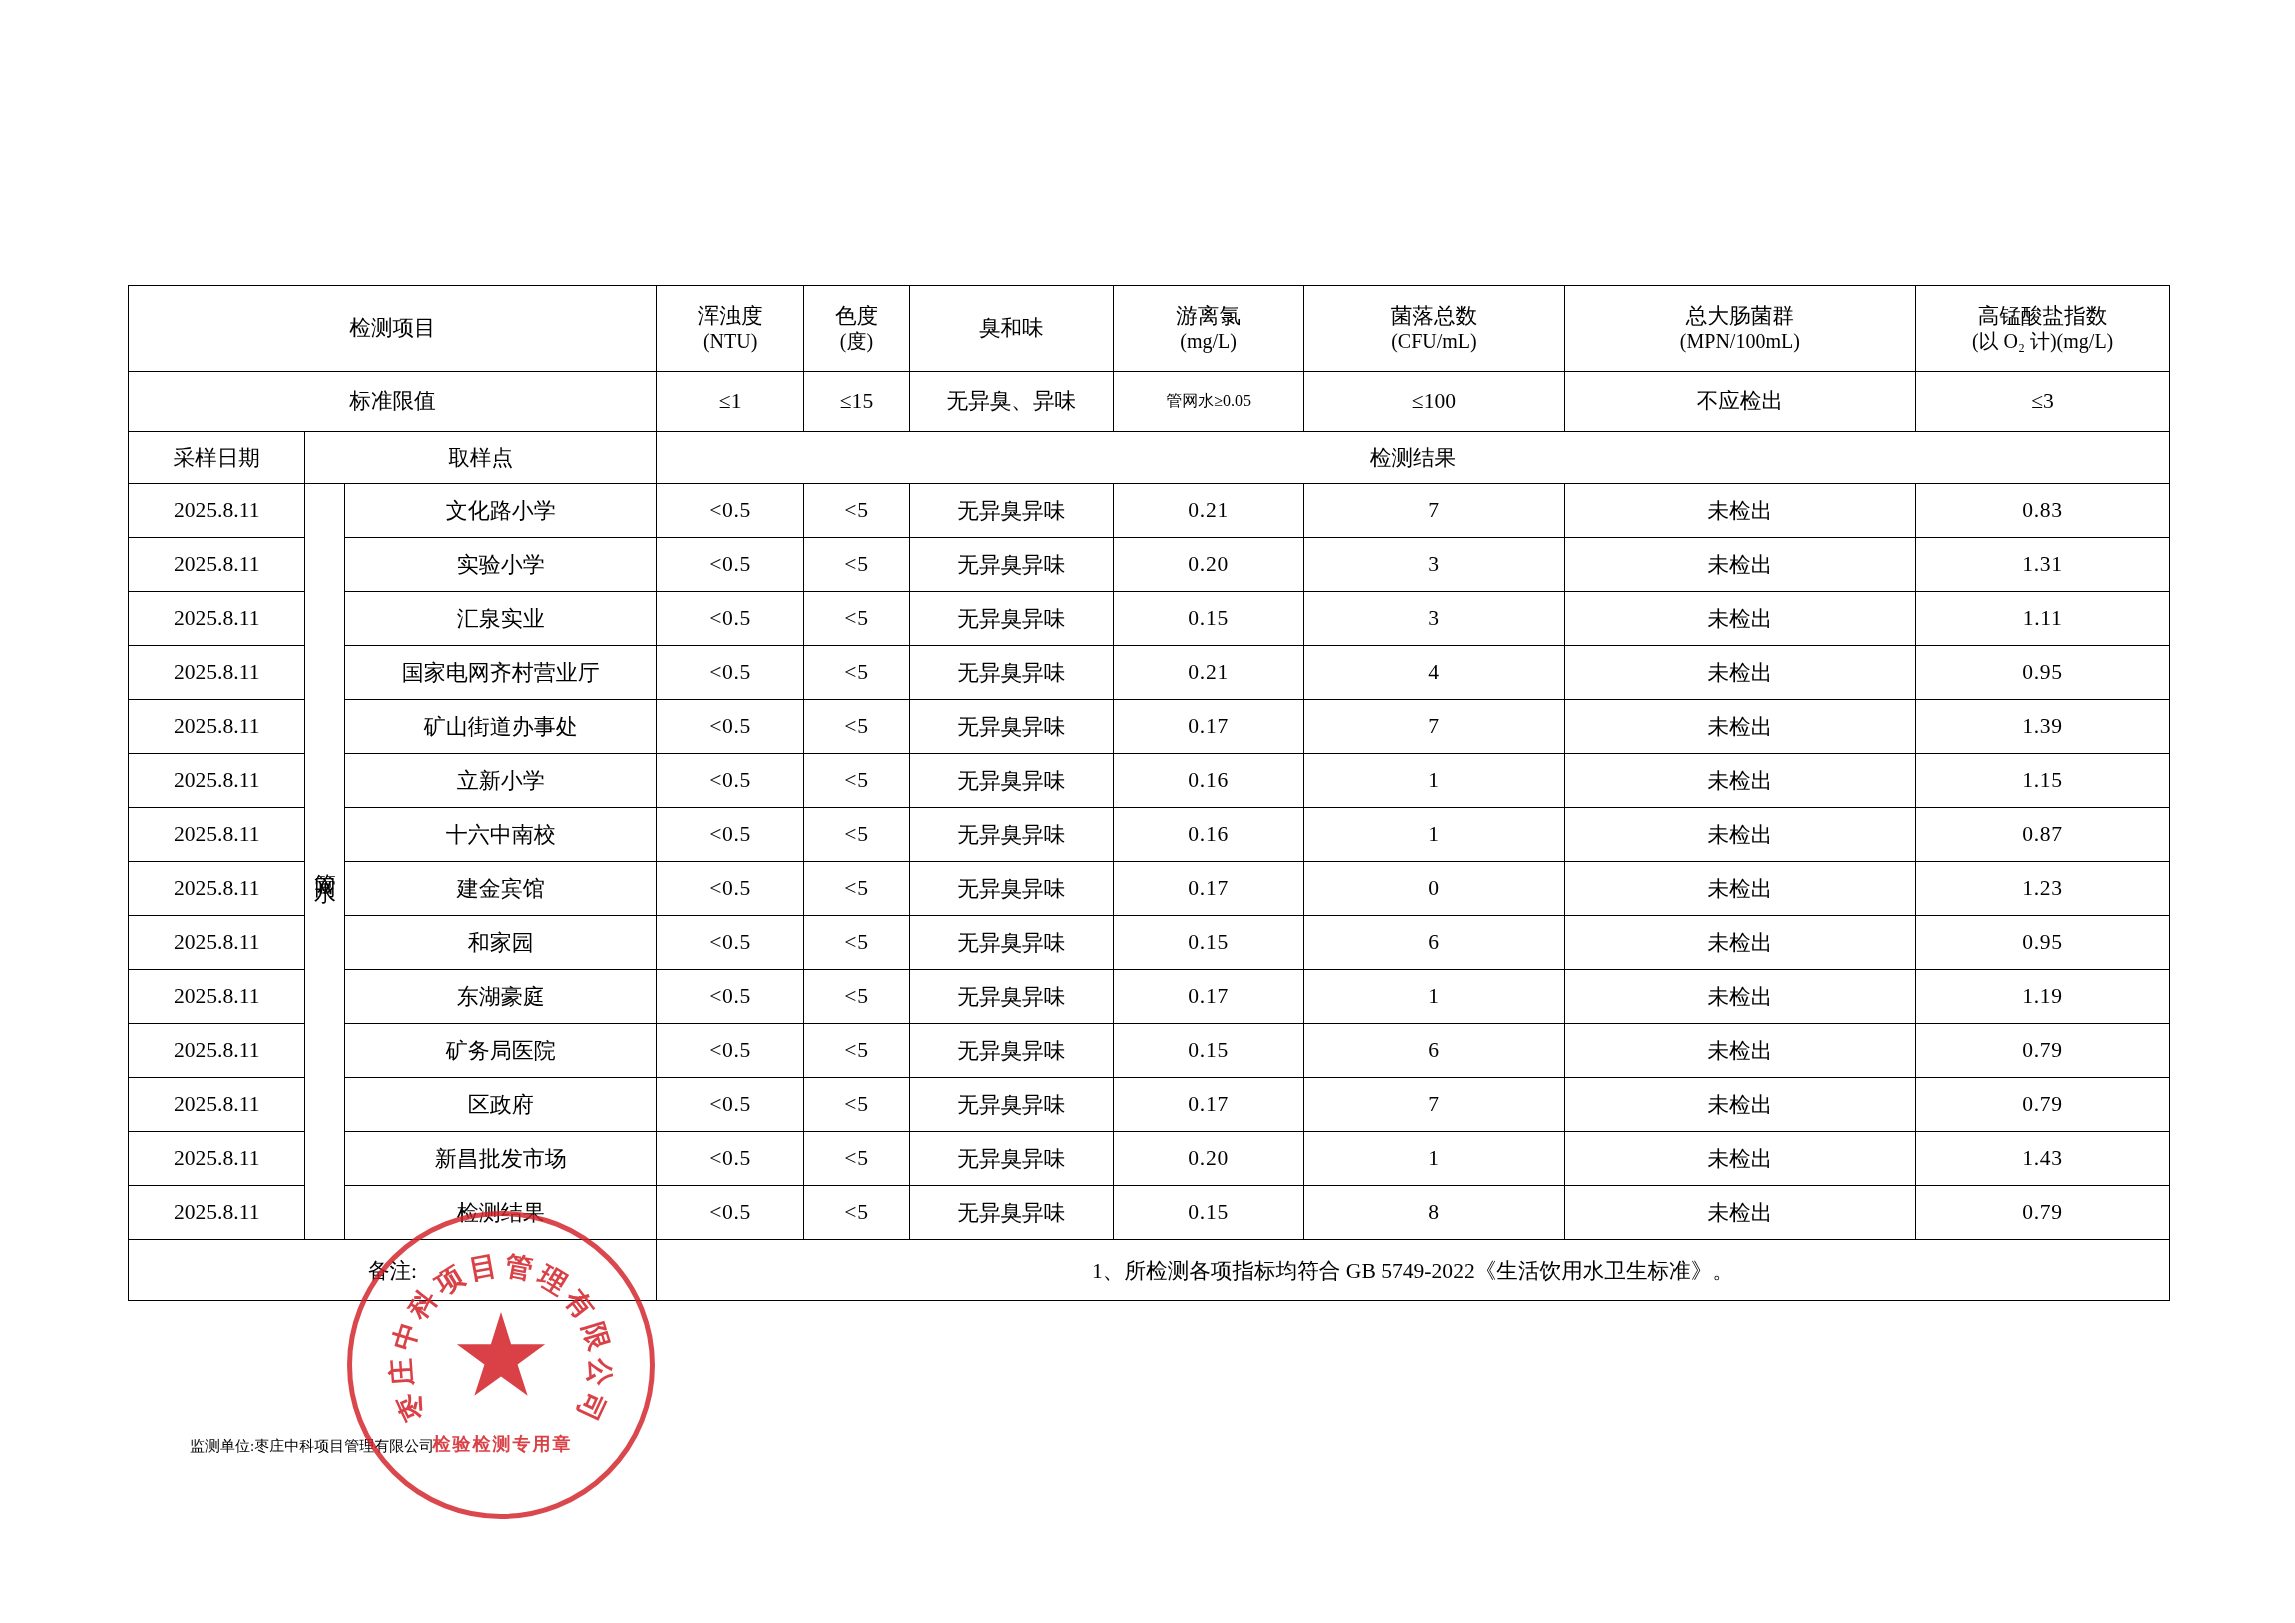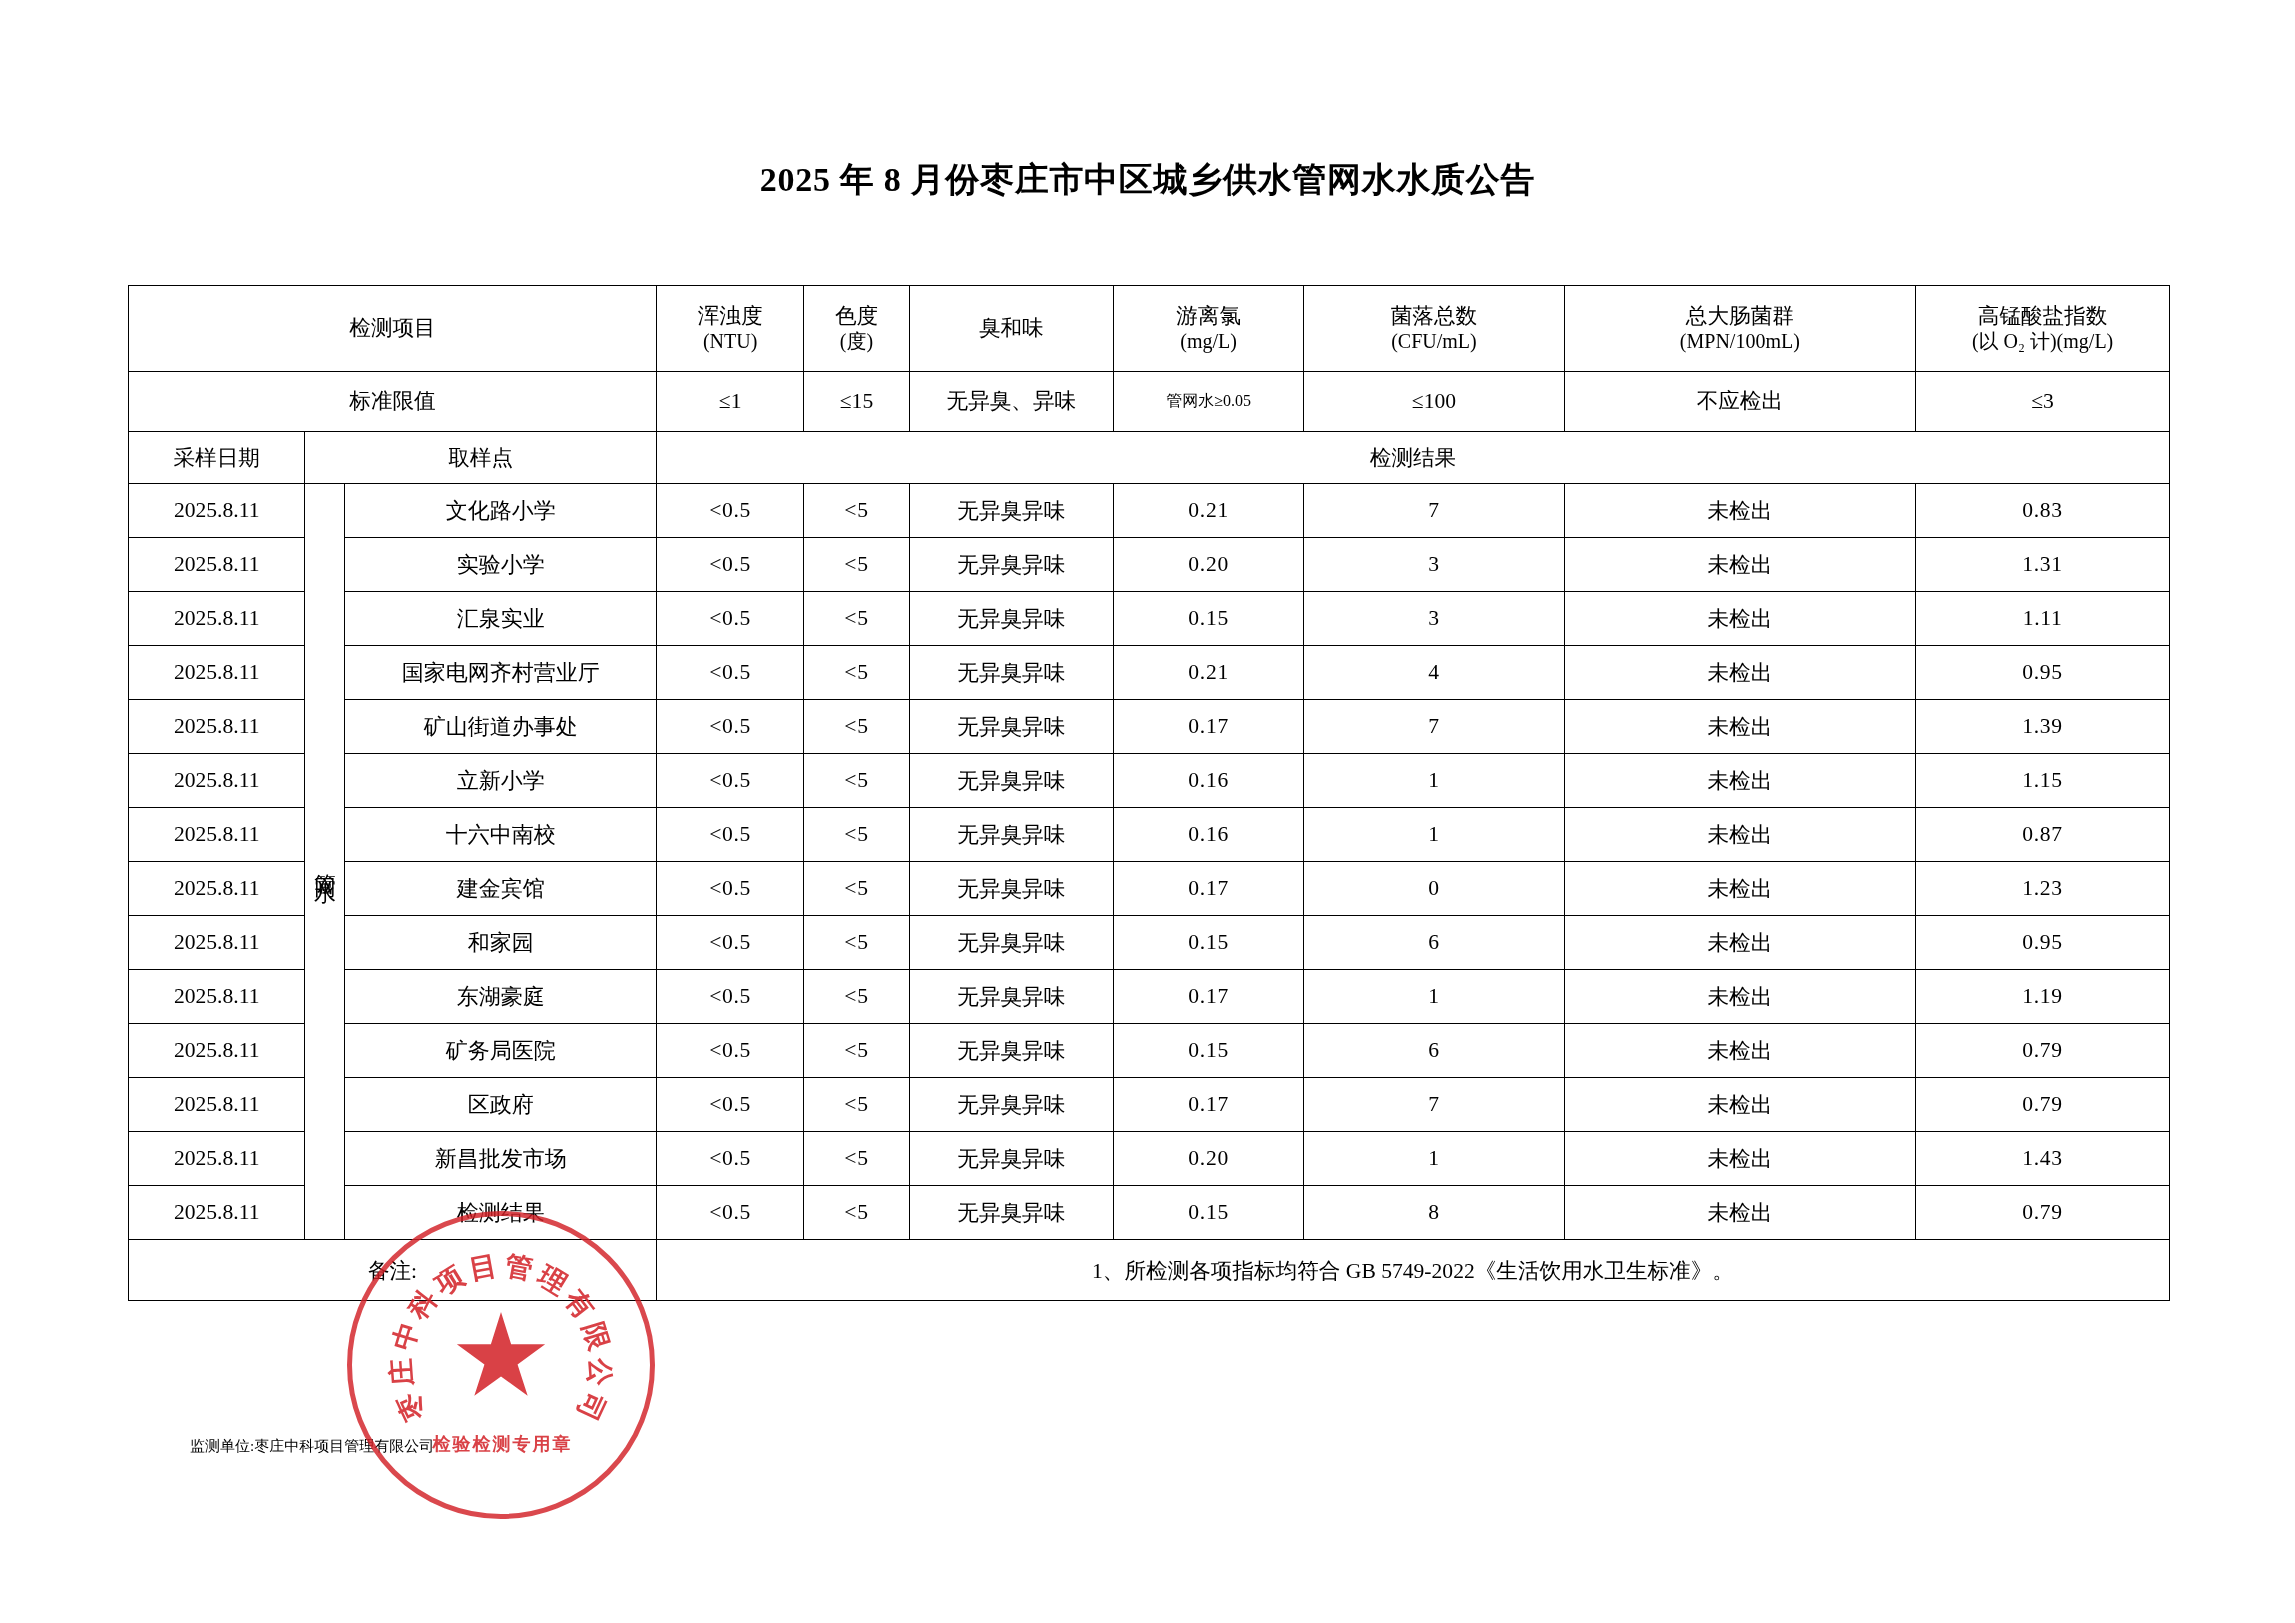--- a/index.html
+++ b/index.html
@@ -175,21 +175,20 @@
     font-size: 18px;
     font-weight: bold;
     letter-spacing: 2px;
   }
 </style>
 </head>
 <body>
 
 <div class="page">
 
-  <div class="doc-title">2025 年 8 月份枣庄市中区城乡供水管网水水质公告</div>
 
 
   <table class="main">
     <colgroup>
       <col style="width:164px">
       <col style="width:327px">
       <col style="width:137px">
       <col style="width:98px">
       <col style="width:190px">
       <col style="width:177px">

